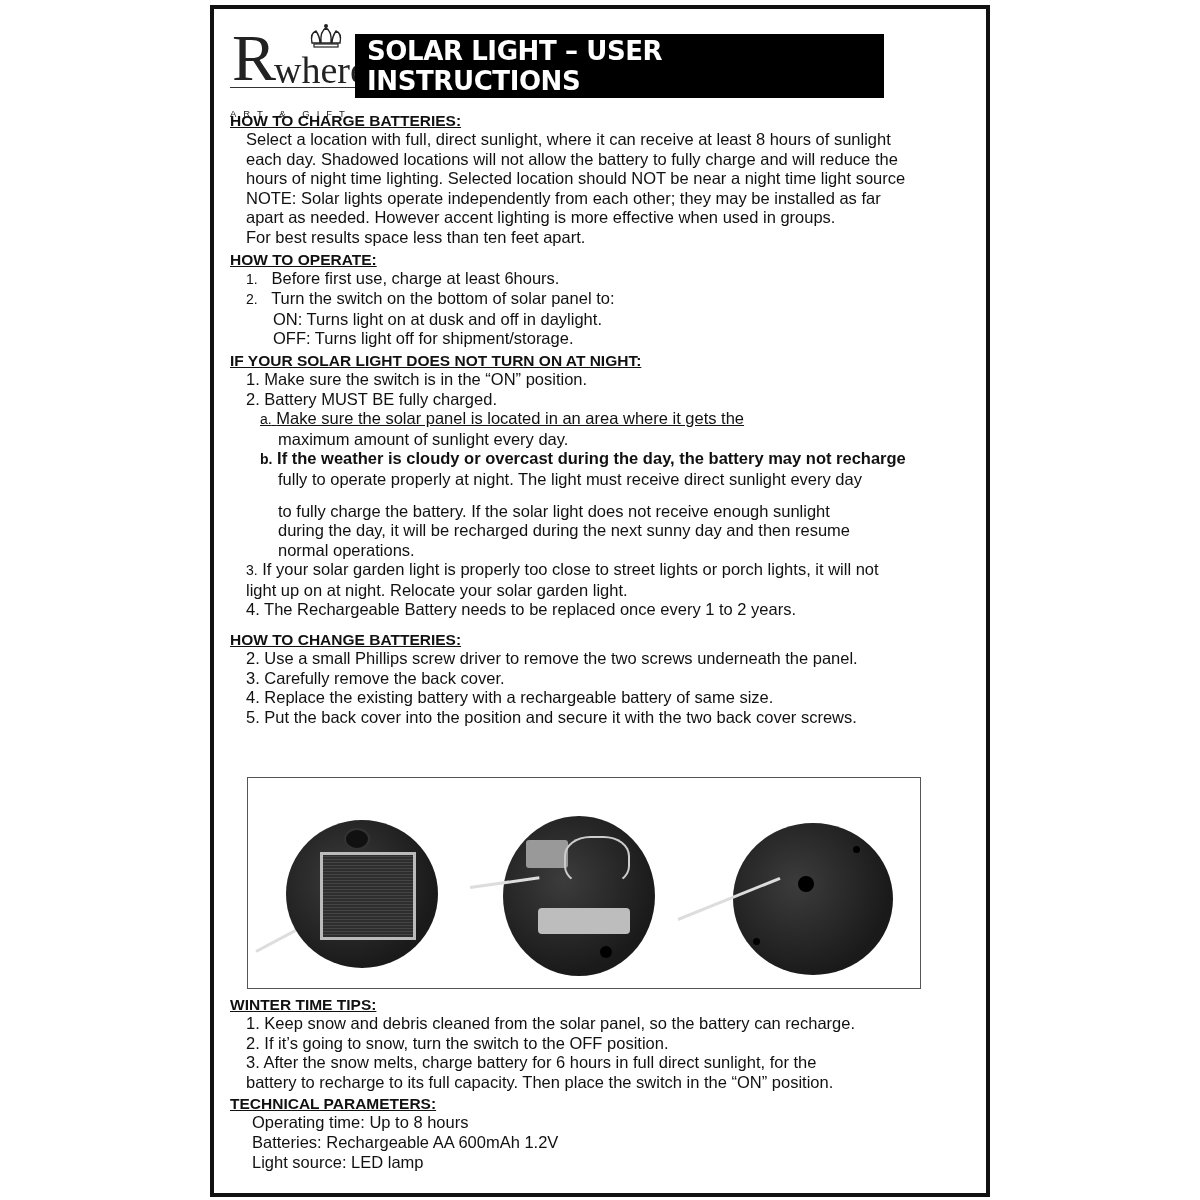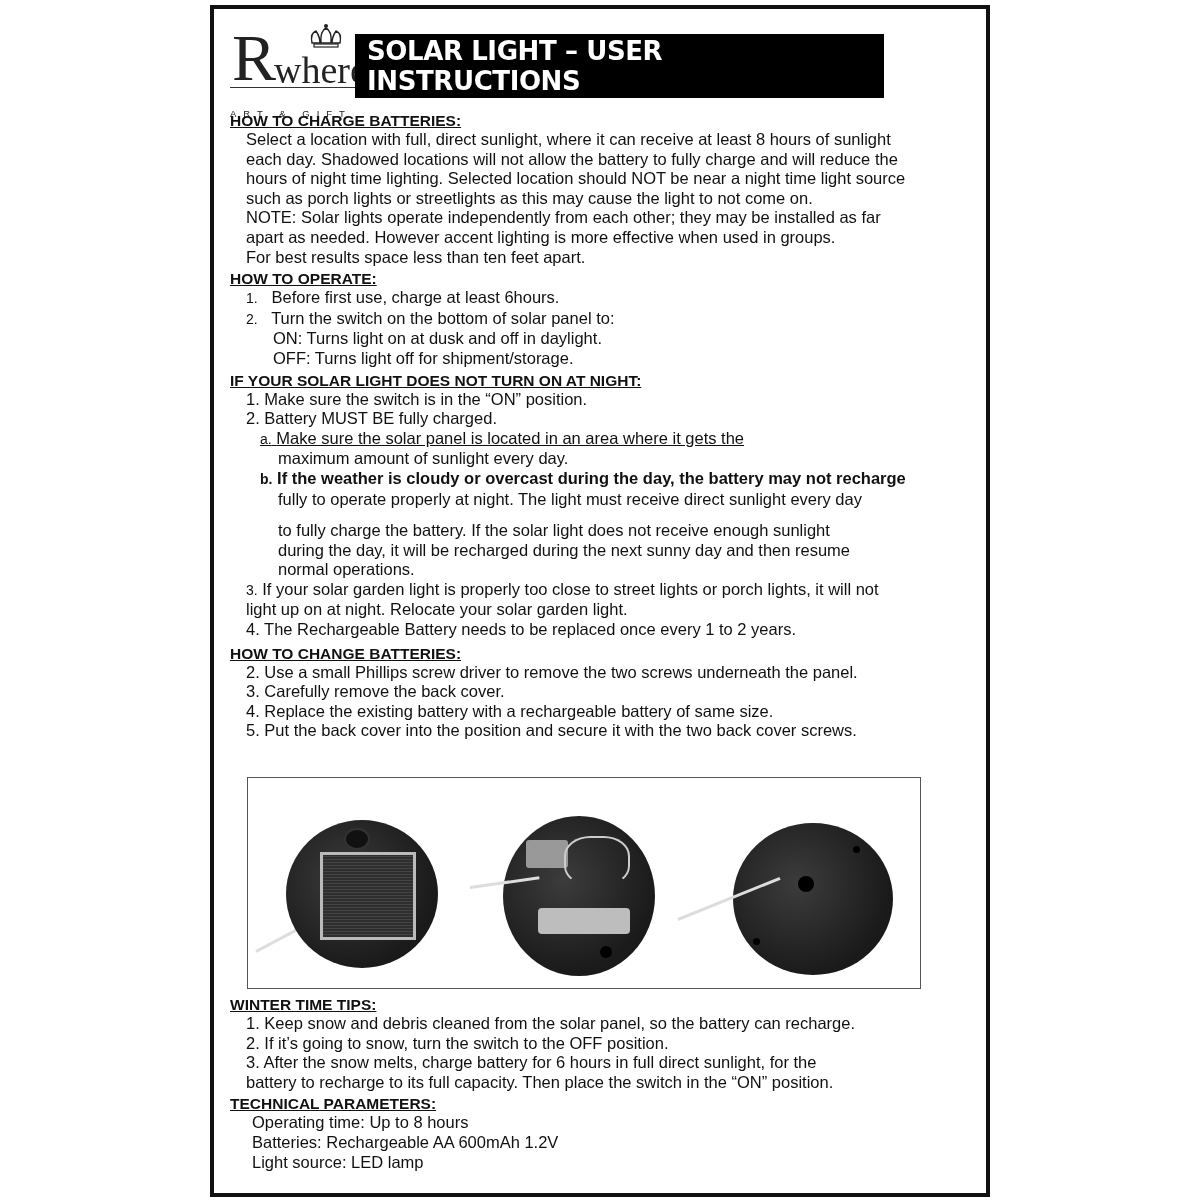--- a/index.html
+++ b/index.html
@@ -49,21 +49,20 @@
     <span>SOLAR LIGHT – USER INSTRUCTIONS</span>
   </div>
 
   <div class="content">
 
     <div>
       <p class="h">HOW TO CHARGE BATTERIES:</p>
       <p class="p ind1">Select a location with full, direct sunlight, where it can receive at least 8 hours of sunlight</p>
       <p class="p ind1">each day. Shadowed locations will not allow the battery to fully charge and will reduce the</p>
       <p class="p ind1">hours of night time lighting. Selected location should NOT be near a night time light source</p>
-      <p class="p ind1">such as porch lights or streetlights as this may cause the light to not come on.</p>
       <p class="p ind1">NOTE: Solar lights operate independently from each other; they may be installed as far</p>
       <p class="p ind1">apart as needed. However accent lighting is more effective when used in groups.</p>
       <p class="p ind1">For best results space less than ten feet apart.</p>
     </div>
 
     <div style="margin-top:2px;">
       <p class="h">HOW TO OPERATE:</p>
       <p class="p ind1">
         <span class="num-small">1.</span>&nbsp;&nbsp;
         <span>Before first use, charge at least 6hours.</span>
@@ -94,21 +93,21 @@
       <p class="p" style="padding-left:48px;">during the day, it will be recharged during the next sunny day and then resume</p>
       <p class="p" style="padding-left:48px;">normal operations.</p>
       <p class="p ind1">
         <span class="num-small">3.</span>
         <span>If your solar garden light is properly too close to street lights or porch lights, it will not</span>
       </p>
       <p class="p ind1">light up on at night. Relocate your solar garden light.</p>
       <p class="p ind1">4. The Rechargeable Battery needs to be replaced once every 1 to 2 years.</p>
     </div>
 
-    <div style="margin-top:4px;">
+    <div style="margin-top:10px;">
       <p class="h">HOW TO CHANGE BATTERIES:</p>
       <p class="p ind1">2. Use a small Phillips screw driver to remove the two screws underneath the panel.</p>
       <p class="p ind1">3. Carefully remove the back cover.</p>
       <p class="p ind1">4. Replace the existing battery with a rechargeable battery of same size.</p>
       <p class="p ind1">5. Put the back cover into the position and secure it with the two back cover screws.</p>
     </div>
   </div>
 
   <div class="photos">
 

